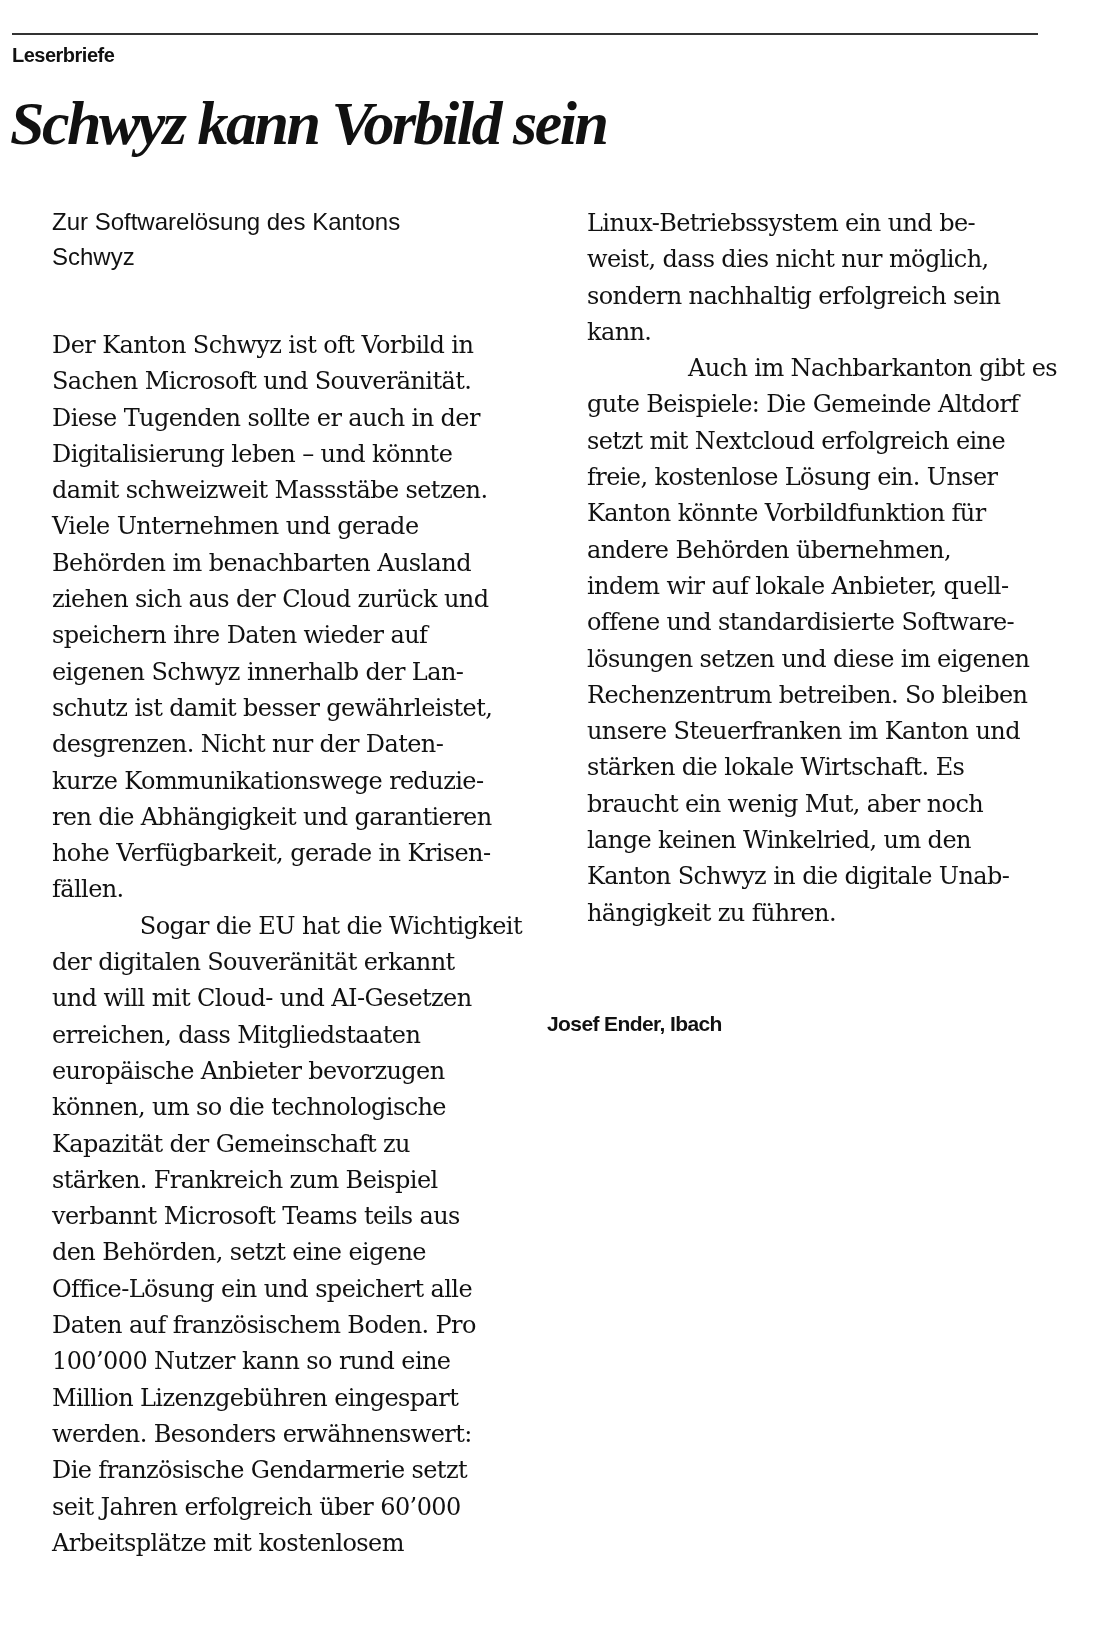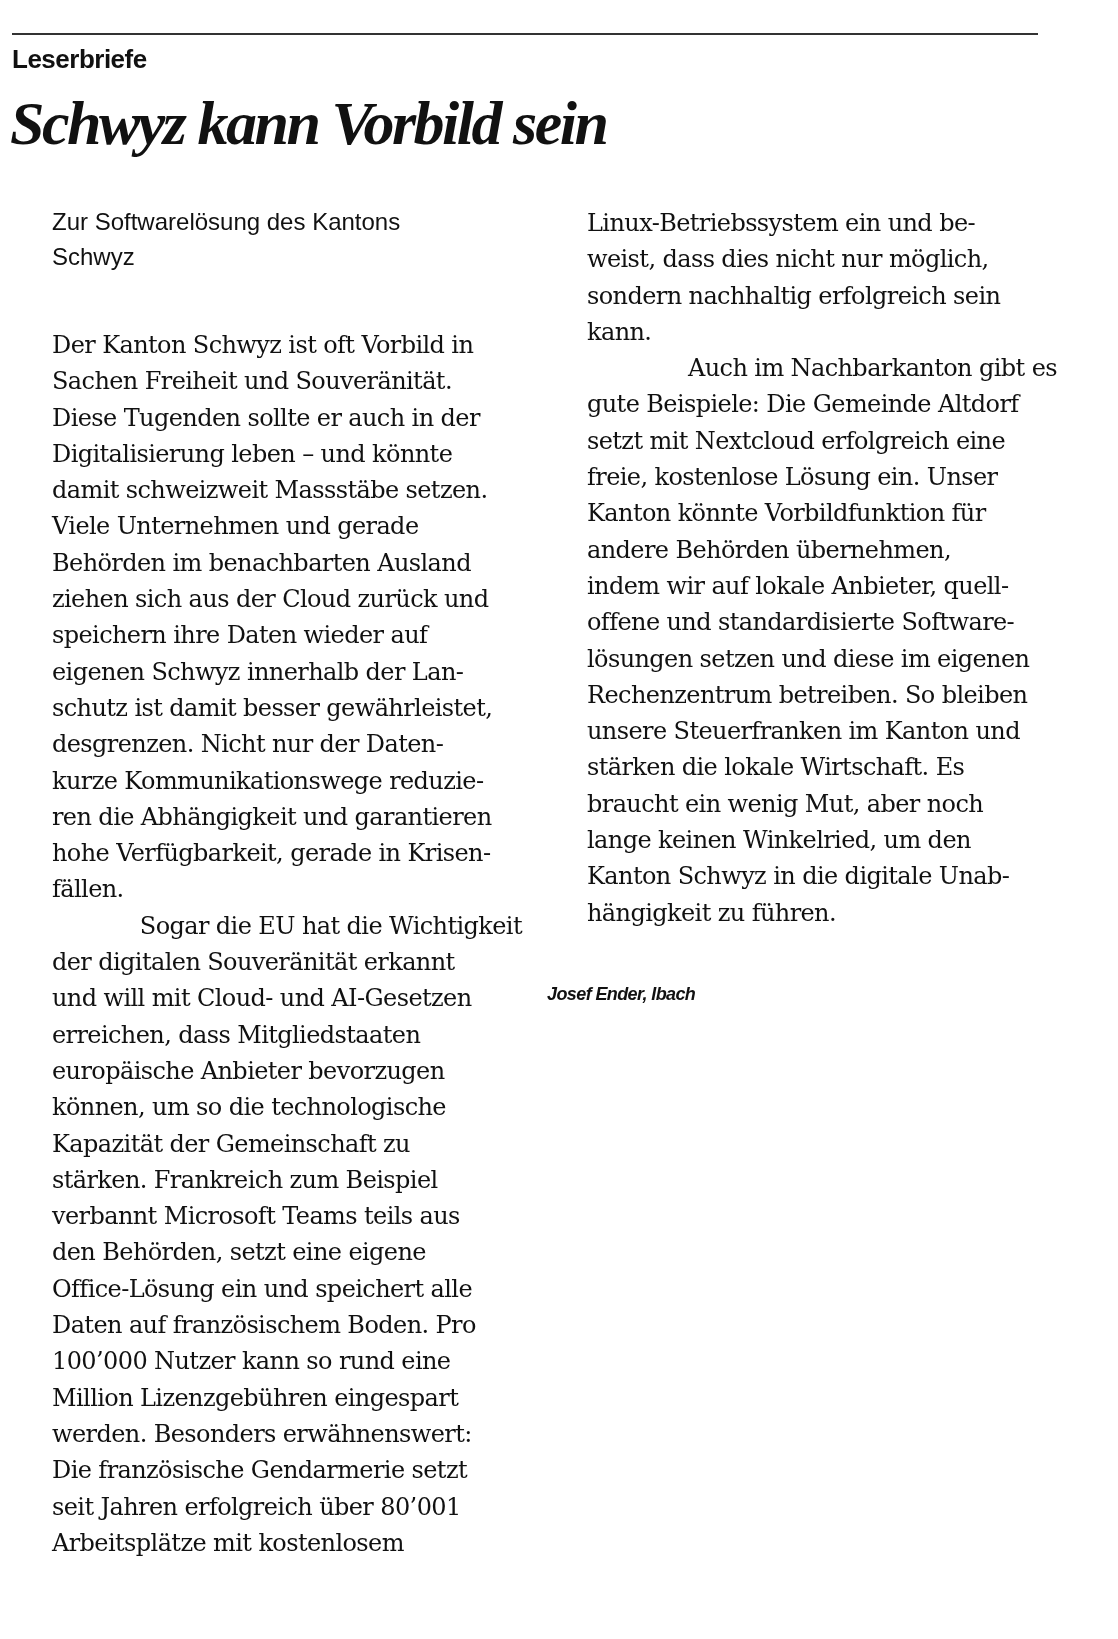--- a/index.html
+++ b/index.html
@@ -1,42 +1,42 @@
 <!DOCTYPE html>
 <html><head>
   <meta charset="utf-8">
   <style>
     html, body { margin:0; padding:0; background:#ffffff; }
     body { width:1118px; height:1639px; position:relative; overflow:hidden; color:#111; }
     .rule { position:absolute; left:12px; top:33px; width:1026px; height:2px; background:#333; }
-    .kicker { position:absolute; left:12px; top:44px; font-family:"Liberation Sans", sans-serif; font-weight:bold; font-size:26px; letter-spacing:-0.5px; }
+    .kicker { position:absolute; left:12px; top:44px; font-family:"Liberation Sans", sans-serif; font-weight:bold; font-size:20px; letter-spacing:-0.5px; }
     .headline { position:absolute; left:10px; top:92px; font-family:"Liberation Serif", serif; font-style:italic; font-weight:bold; font-size:62px; letter-spacing:-2.5px; line-height:1; white-space:nowrap; }
     .subtitle { position:absolute; left:12px; top:204px; width:480px; font-family:"Liberation Sans", sans-serif; font-size:24px; line-height:35px; }
     .col { position:absolute; font-family:"DejaVu Serif", serif; font-size:24px; line-height:36.3px; letter-spacing:-0.6px; }
     .col-left { left:12px; top:327px; width:510px; }
     .col-right { left:547px; top:205px; width:510px; }
     .line { display:block; white-space:nowrap;margin-left:40px; }
     .indent { padding-left:48px;text-align:right; }
-    .author { position:absolute; left:547px; top:984px; font-family:"Liberation Sans", sans-serif; font-weight:bold; font-size:18px; letter-spacing:-0.6px;font-style:italic; }
+    .author { position:absolute; left:547px; top:1012px; font-family:"Liberation Sans", sans-serif; font-weight:bold; font-size:21px; letter-spacing:-0.6px; }
   </style>
 </head>
 <body>
 
 <div class="rule"></div>
 <div class="kicker">Leserbriefe</div>
 <div class="headline">Schwyz kann Vorbild sein</div>
 
 <div class="subtitle">
   <span class="line">Zur Softwarelösung des Kantons</span>
   <span class="line">Schwyz</span>
 </div>
 
 <div class="col col-left">
   <span class="line">Der Kanton Schwyz ist oft Vorbild in</span>
-  <span class="line">Sachen Freiheit und Souveränität.</span>
+  <span class="line">Sachen Microsoft und Souveränität.</span>
   <span class="line">Diese Tugenden sollte er auch in der</span>
   <span class="line">Digitalisierung leben – und könnte</span>
   <span class="line">damit schweizweit Massstäbe setzen.</span>
   <span class="line">Viele Unternehmen und gerade</span>
   <span class="line">Behörden im benachbarten Ausland</span>
   <span class="line">ziehen sich aus der Cloud zurück und</span>
   <span class="line">speichern ihre Daten wieder auf</span>
   <span class="line">eigenen Schwyz innerhalb der Lan-</span>
   <span class="line">schutz ist damit besser gewährleistet,</span>
   <span class="line">desgrenzen. Nicht nur der Daten-</span>
@@ -53,21 +53,21 @@
   <span class="line">Kapazität der Gemeinschaft zu</span>
   <span class="line">stärken. Frankreich zum Beispiel</span>
   <span class="line">verbannt Microsoft Teams teils aus</span>
   <span class="line">den Behörden, setzt eine eigene</span>
   <span class="line">Office-Lösung ein und speichert alle</span>
   <span class="line">Daten auf französischem Boden. Pro</span>
   <span class="line">100’000 Nutzer kann so rund eine</span>
   <span class="line">Million Lizenzgebühren eingespart</span>
   <span class="line">werden. Besonders erwähnenswert:</span>
   <span class="line">Die französische Gendarmerie setzt</span>
-  <span class="line">seit Jahren erfolgreich über 80’001</span>
+  <span class="line">seit Jahren erfolgreich über 60’000</span>
   <span class="line">Arbeitsplätze mit kostenlosem</span>
 </div>
 
 <div class="col col-right">
   <span class="line">Linux-Betriebssystem ein und be-</span>
   <span class="line">weist, dass dies nicht nur möglich,</span>
   <span class="line">sondern nachhaltig erfolgreich sein</span>
   <span class="line">kann.</span>
   <span class="line indent">Auch im Nachbarkanton gibt es</span>
   <span class="line">gute Beispiele: Die Gemeinde Altdorf</span>

